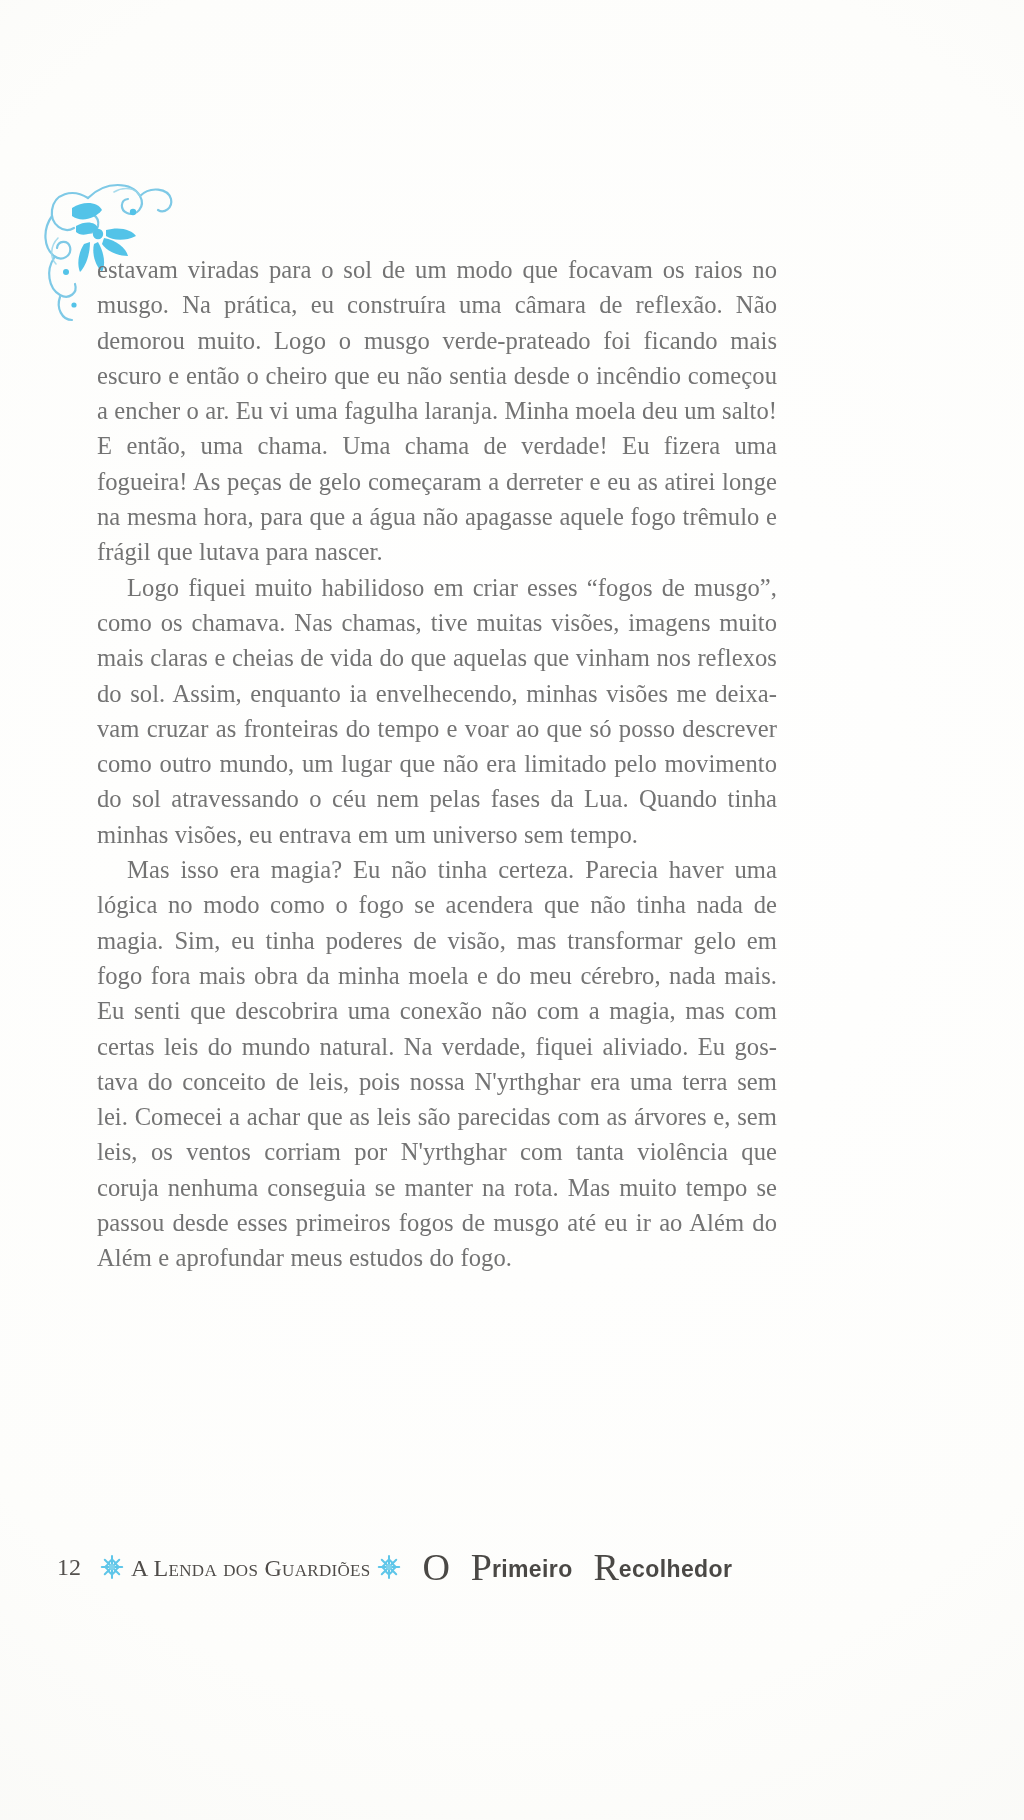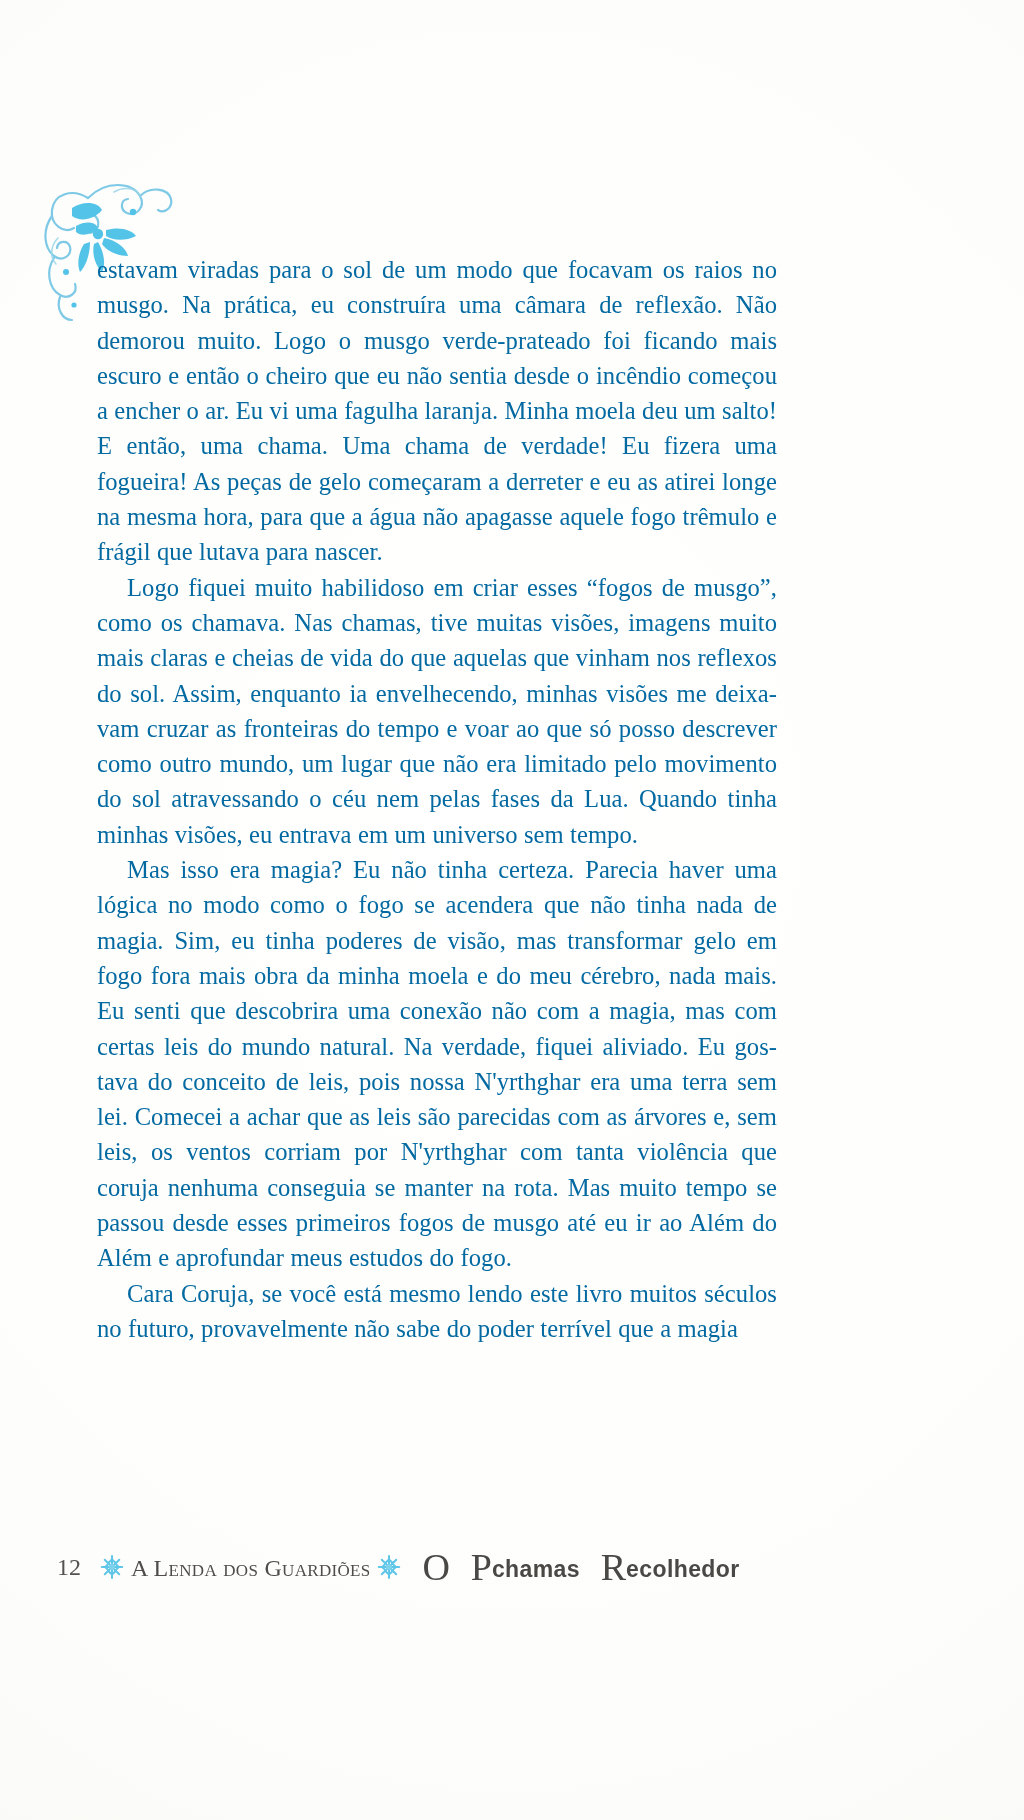--- a/index.html
+++ b/index.html
@@ -51,21 +51,21 @@
     left: 97px;
     top: 252px;
     width: 680px;
   }
   .para {
     margin: 0;
     text-align: justify;
     text-justify: inter-word;
     font-size: 24.6px;
     line-height: 35.3px;
-    color: #0369a1;
+    color: #737373;
     letter-spacing: 0.05px;
     word-spacing: 0.2px;
     hyphens: manual;
   }
   .para + .para {
     text-indent: 30px;
   }
   .para.first {
     text-indent: 0;
   }
@@ -173,21 +173,20 @@
         <path d="M86 24 C 96 18, 108 20, 112 28"></path>
         <path d="M30 70 C 22 78, 22 90, 28 96"></path>
       </g>
     </svg>
   </div>
 
   <div class="text-block">
     <p class="para first">estavam viradas para o sol de um modo que focavam os raios no musgo. Na prática, eu construíra uma câmara de reflexão. Não demorou muito. Logo o musgo verde-prateado foi ficando mais escuro e então o cheiro que eu não sentia desde o incêndio come­çou a encher o ar. Eu vi uma fagulha laranja. Minha moela deu um salto! E então, uma chama. Uma chama de verdade! Eu fizera uma fogueira! As peças de gelo começaram a derreter e eu as atirei longe na mesma hora, para que a água não apagasse aquele fogo trêmulo e frágil que lutava para nascer.</p>
     <p class="para">Logo fiquei muito habilidoso em criar esses “fogos de musgo”, como os chamava. Nas chamas, tive muitas visões, imagens muito mais claras e cheias de vida do que aquelas que vinham nos reflexos do sol. Assim, enquanto ia envelhecendo, minhas visões me deixa­vam cruzar as fronteiras do tempo e voar ao que só posso descrever como outro mundo, um lugar que não era limitado pelo movimento do sol atravessando o céu nem pelas fases da Lua. Quando tinha minhas visões, eu entrava em um universo sem tempo.</p>
     <p class="para">Mas isso era magia? Eu não tinha certeza. Parecia haver uma lógica no modo como o fogo se acendera que não tinha nada de magia. Sim, eu tinha poderes de visão, mas transformar gelo em fogo fora mais obra da minha moela e do meu cérebro, nada mais. Eu senti que descobrira uma conexão não com a magia, mas com certas leis do mundo natural. Na verdade, fiquei aliviado. Eu gos­tava do conceito de leis, pois nossa N'yrthghar era uma terra sem lei. Comecei a achar que as leis são parecidas com as árvores e, sem leis, os ventos corriam por N'yrthghar com tanta violência que coruja nenhuma conseguia se manter na rota. Mas muito tempo se passou desde esses primeiros fogos de musgo até eu ir ao Além do Além e aprofundar meus estudos do fogo.</p>
-    <p class="para">Cara Coruja, se você está mesmo lendo este livro muitos séculos no futuro, provavelmente não sabe do poder terrível que a magia</p>
   </div>
 
   <div class="footer">
     <div class="footer-row">
       <span class="page-number">12</span>
 
       <svg class="snowflake first" viewBox="0 0 40 40">
         <g stroke="#5fc6e9" stroke-width="2.4" stroke-linecap="round" fill="none">
           <line x1="20" y1="7" x2="20" y2="33"></line>
           <line x1="8" y1="20" x2="32" y2="20"></line>
@@ -211,21 +210,21 @@
           <path d="M12 20 l4 -4 M12 20 l4 4 M28 20 l-4 -4 M28 20 l-4 4"></path>
         </g>
         <circle cx="20" cy="20" r="3.4" fill="#7fd2ec"></circle>
       </svg>
 
       <span class="chapter-title">
         <span class="word">
           <span class="cap">O</span><span></span>
         </span>
         <span class="word">
-          <span class="cap">P</span><span>chamas</span>
+          <span class="cap">P</span><span>rimeiro</span>
         </span>
         <span class="word">
           <span class="cap">R</span><span>ecolhedor</span>
         </span>
       </span>
     </div>
   </div>
 
 </div>
 

